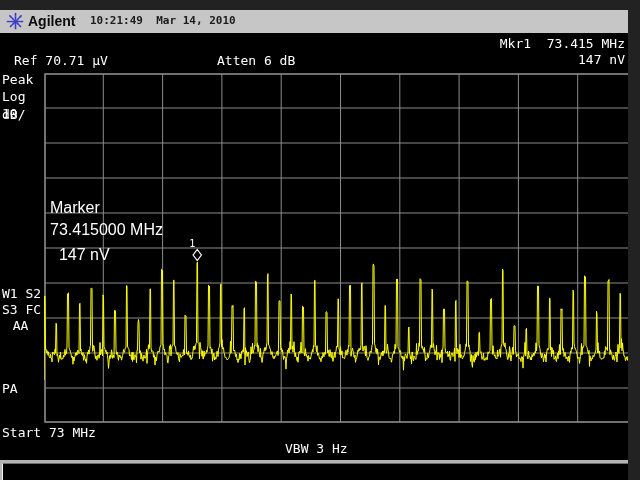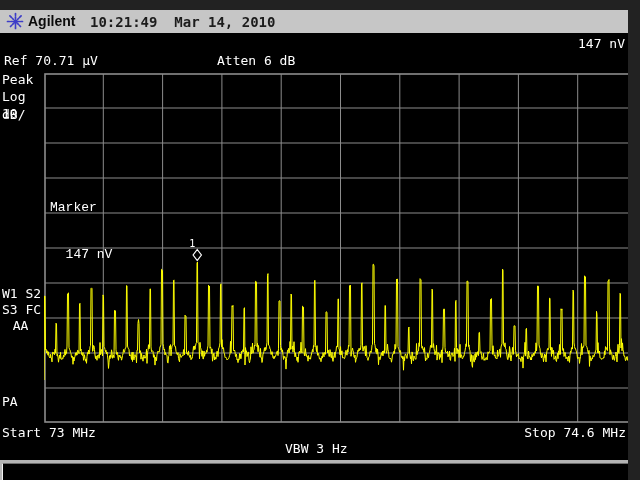--- a/index.html
+++ b/index.html
@@ -11,26 +11,26 @@
   .screen{position:relative;width:628px;height:480px;background:var(--bg);overflow:hidden;
           font-family:"DejaVu Sans Mono",monospace;margin-top:10px;}
   .mono{font-family:"DejaVu Sans Mono",monospace;color:var(--text);font-size:13px;
         white-space:pre;line-height:14px;}
   .abs{position:absolute;}
   
   .titlebar{position:absolute;left:0;top:0;width:640px;height:23px;background:var(--titlebar);}
   .brand{position:absolute;left:28px;top:3px;font-family:"Liberation Sans",sans-serif;
          font-weight:bold;font-size:14px;color:#0a0a0a;}
   .clock{position:absolute;left:90px;top:4px;font-family:"DejaVu Sans Mono",monospace;
-         font-size:14px;font-weight:600;color:#1c1c1c;white-space:pre;}
+         font-size:11px;font-weight:600;color:#1c1c1c;white-space:pre;}
   
   .mkr-block{position:absolute;right:3px;top:26px;text-align:right;}
   
-  .mann{position:absolute;color:var(--text);font-size:13px;line-height:18px;white-space:pre;
-        font-family:Liberation Mono, monospace;}
+  .mann{position:absolute;color:var(--text);font-size:16px;line-height:18px;white-space:pre;
+        font-family:Liberation Sans, sans-serif;}
   
   .ftr-r{text-align:right;right:2px;}
   
   .statusbar{position:absolute;left:0;top:450px;width:640px;height:30px;background:var(--status);}
   .status-inner{position:absolute;left:2px;top:3px;right:2px;bottom:4px;background:#000;
                 border:1px solid;border-color:#6e6e6e #f2f2f2 #f2f2f2 #f2f2f2;}
   svg text{font-family:"DejaVu Sans Mono",monospace;}
 </style>
 </head>
 <body>
@@ -44,34 +44,35 @@
         <line x1="1.5" y1="9.5" x2="17.5" y2="9.5"></line>
         <line x1="3.9" y1="3.9" x2="15.1" y2="15.1"></line>
         <line x1="15.1" y1="3.9" x2="3.9" y2="15.1"></line>
       </g>
       <circle cx="9.5" cy="9.5" r="1.6" fill="#3c3cc8"></circle>
     </svg>
     <span class="brand">Agilent</span>
     <span class="clock">10:21:49  Mar 14, 2010</span>
   </div>
 
-  <div class="mono abs" style="left:4px;top:44px">Ref 70.71 µV</div>
+  <div class="mono abs" style="left:14px;top:44px">Ref 70.71 µV</div>
   <div class="mono abs" style="left:217px;top:44px">Atten 6 dB</div>
   <div class="mkr-block">
+    <div class="mono" style="line-height:16px">Mkr1  73.415 MHz</div>
     <div class="mono" style="line-height:16px">147 nV</div>
   </div>
 
   <div class="mono abs" style="left:2px;top:63px">Peak</div>
   <div class="mono abs" style="left:2px;top:80px">Log</div>
   <div class="mono abs" style="left:2px;top:97px">10</div>
   <div class="mono abs" style="left:2px;top:98px">dB/</div>
   <div class="mono abs" style="left:2px;top:277px">W1 S2</div>
   <div class="mono abs" style="left:2px;top:293px">S3 FC</div>
   <div class="mono abs" style="left:0;top:309px;width:41px;text-align:center">AA</div>
-  <div class="mono abs" style="left:2px;top:385px">PA</div>
+  <div class="mono abs" style="left:2px;top:372px">PA</div>
 
   <svg id="plot" class="abs" style="left:44px;top:63px" width="593" height="350" viewBox="0 0 593 350">
       <rect x="1" y="1" width="591" height="348" fill="none" stroke="#8c8c8c" stroke-width="1.6"></rect>
       <line x1="59.3" y1="1" x2="59.3" y2="349" stroke="#8c8c8c" stroke-width="1"></line>
       <line x1="118.6" y1="1" x2="118.6" y2="349" stroke="#8c8c8c" stroke-width="1"></line>
       <line x1="177.9" y1="1" x2="177.9" y2="349" stroke="#8c8c8c" stroke-width="1"></line>
       <line x1="237.2" y1="1" x2="237.2" y2="349" stroke="#8c8c8c" stroke-width="1"></line>
       <line x1="296.5" y1="1" x2="296.5" y2="349" stroke="#8c8c8c" stroke-width="1"></line>
       <line x1="355.8" y1="1" x2="355.8" y2="349" stroke="#8c8c8c" stroke-width="1"></line>
       <line x1="415.1" y1="1" x2="415.1" y2="349" stroke="#8c8c8c" stroke-width="1"></line>
@@ -85,23 +86,23 @@
       <line x1="1" y1="210.0" x2="592" y2="210.0" stroke="#8c8c8c" stroke-width="1"></line>
       <line x1="1" y1="245.0" x2="592" y2="245.0" stroke="#8c8c8c" stroke-width="1"></line>
       <line x1="1" y1="280.0" x2="592" y2="280.0" stroke="#8c8c8c" stroke-width="1"></line>
       <line x1="1" y1="315.0" x2="592" y2="315.0" stroke="#8c8c8c" stroke-width="1"></line>
       <polyline points="0,307 0.5,223.1 1.0,223.1 1.5,276.8 2.0,276.0 2.5,280.0 3.0,277.6 3.5,278.4 4.0,282.2 4.5,278.8 5.0,283.3 5.5,284.0 6.0,285.0 6.5,281.3 7.0,285.1 7.5,285.1 8.0,288.9 8.5,279.3 9.0,279.0 9.5,280.0 10.0,281.1 10.5,281.8 11.0,276.2 11.5,280.1 12.0,250.2 12.5,251.0 13.0,282.6 13.5,281.4 14.0,284.5 14.5,289.2 15.0,285.3 15.5,282.0 16.0,285.4 16.5,279.4 17.0,286.2 17.5,286.1 18.0,286.5 18.5,284.8 19.0,285.4 19.5,282.2 20.0,283.8 20.5,280.3 21.0,276.4 21.5,282.2 22.0,278.9 22.5,280.4 23.0,273.1 23.5,221.0 24.0,220.3 24.5,219.9 25.0,274.5 25.5,276.3 26.0,277.0 26.5,279.6 27.0,280.5 27.5,284.4 28.0,283.1 28.5,283.3 29.0,291.3 29.5,284.4 30.0,288.0 30.5,285.0 31.0,283.4 31.5,279.8 32.0,282.4 32.5,279.6 33.0,282.1 33.5,277.4 34.0,277.3 34.5,278.5 35.0,280.6 35.5,231.0 36.0,230.3 36.5,277.9 37.0,276.0 37.5,281.3 38.0,281.1 38.5,282.6 39.0,279.4 39.5,287.3 40.0,285.3 40.5,281.7 41.0,285.6 41.5,288.2 42.0,285.9 42.5,290.3 43.0,283.7 43.5,279.6 44.0,280.7 44.5,277.1 45.0,281.1 45.5,279.4 46.0,273.8 46.5,272.7 47.0,215.5 47.5,214.9 48.0,215.6 48.5,278.3 49.0,278.0 49.5,272.5 50.0,272.8 50.5,276.7 51.0,282.0 51.5,285.6 52.0,282.9 52.5,284.7 53.0,287.3 53.5,282.5 54.0,282.3 54.5,281.7 55.0,285.3 55.5,283.1 56.0,269.5 56.5,281.7 57.0,279.7 57.5,276.5 58.0,278.5 58.5,283.0 59.0,221.9 59.5,223.4 60.0,273.5 60.5,274.4 61.0,276.5 61.5,278.8 62.0,277.3 62.5,280.8 63.0,279.0 63.5,282.8 64.0,287.0 64.5,295.4 65.0,289.8 65.5,282.7 66.0,285.8 66.5,281.9 67.0,284.5 67.5,276.8 68.0,279.4 68.5,285.3 69.0,283.0 69.5,282.1 70.0,284.7 70.5,237.4 71.0,240.2 71.5,237.7 72.0,276.8 72.5,281.4 73.0,279.3 73.5,279.6 74.0,284.9 74.5,287.3 75.0,282.0 75.5,283.8 76.0,282.3 76.5,284.7 77.0,283.9 77.5,287.2 78.0,285.7 78.5,282.5 79.0,280.7 79.5,276.5 80.0,278.8 80.5,279.3 81.0,276.1 81.5,274.7 82.0,274.5 82.5,212.6 83.0,212.8 83.5,273.0 84.0,274.8 84.5,275.8 85.0,276.6 85.5,282.9 86.0,281.8 86.5,281.9 87.0,283.1 87.5,286.5 88.0,279.3 88.5,288.5 89.0,279.1 89.5,285.8 90.0,286.9 90.5,283.6 91.0,281.5 91.5,283.4 92.0,283.0 92.5,289.9 93.0,277.1 93.5,277.3 94.0,250.2 94.5,246.5 95.0,250.6 95.5,280.0 96.0,279.4 96.5,277.7 97.0,286.2 97.5,280.5 98.0,283.7 98.5,284.8 99.0,288.2 99.5,283.6 100.0,282.0 100.5,285.2 101.0,284.7 101.5,285.2 102.0,282.3 102.5,276.3 103.0,290.4 103.5,279.5 104.0,277.5 104.5,271.7 105.0,275.9 105.5,274.2 106.0,215.8 106.5,216.0 107.0,273.9 107.5,278.5 108.0,278.6 108.5,277.7 109.0,278.3 109.5,284.3 110.0,281.6 110.5,282.8 111.0,292.1 111.5,284.1 112.0,284.6 112.5,287.7 113.0,281.7 113.5,280.7 114.0,278.0 114.5,278.9 115.0,278.5 115.5,278.8 116.0,273.5 116.5,273.6 117.0,271.3 117.5,196.3 118.0,196.7 118.5,197.4 119.0,270.7 119.5,273.6 120.0,277.0 120.5,276.1 121.0,282.0 121.5,279.6 122.0,281.4 122.5,281.8 123.0,282.7 123.5,289.4 124.0,290.1 124.5,283.7 125.0,282.5 125.5,272.9 126.0,276.0 126.5,271.6 127.0,282.8 127.5,276.5 128.0,272.9 128.5,272.2 129.0,272.0 129.5,207.4 130.0,206.9 130.5,271.9 131.0,273.8 131.5,273.6 132.0,278.4 132.5,279.3 133.0,281.5 133.5,281.5 134.0,279.6 134.5,285.4 135.0,287.3 135.5,288.8 136.0,280.9 136.5,283.5 137.0,284.5 137.5,284.1 138.0,282.5 138.5,282.3 139.0,282.9 139.5,276.6 140.0,280.5 140.5,281.8 141.0,242.2 141.5,243.1 142.0,243.0 142.5,279.8 143.0,280.9 143.5,279.7 144.0,282.3 144.5,277.9 145.0,281.9 145.5,282.9 146.0,284.5 146.5,281.9 147.0,286.7 147.5,285.2 148.0,285.6 148.5,283.6 149.0,278.3 149.5,273.4 150.0,276.8 150.5,272.9 151.0,276.4 151.5,273.2 152.0,270.6 152.5,269.6 153.0,190.1 153.5,189.0 154.0,269.8 154.5,270.3 155.0,270.6 155.5,285.8 156.0,269.3 156.5,274.7 157.0,275.8 157.5,279.5 158.0,283.4 158.5,277.8 159.0,286.0 159.5,285.8 160.0,278.0 160.5,283.3 161.0,280.8 161.5,280.4 162.0,280.5 162.5,277.4 163.0,279.1 163.5,275.2 164.0,272.9 164.5,212.2 165.0,214.5 165.5,213.0 166.0,275.3 166.5,273.9 167.0,275.5 167.5,280.5 168.0,275.9 168.5,288.2 169.0,285.5 169.5,281.0 170.0,280.2 170.5,287.0 171.0,284.0 171.5,285.9 172.0,286.3 172.5,281.5 173.0,278.1 173.5,278.8 174.0,283.6 174.5,276.0 175.0,274.8 175.5,272.9 176.0,269.8 176.5,211.8 177.0,210.8 177.5,273.7 178.0,266.6 178.5,275.9 179.0,274.9 179.5,274.7 180.0,279.8 180.5,280.7 181.0,284.2 181.5,284.9 182.0,284.4 182.5,285.3 183.0,287.0 183.5,286.5 184.0,286.2 184.5,285.8 185.0,284.5 185.5,282.7 186.0,280.9 186.5,268.3 187.0,280.0 187.5,268.9 188.0,232.8 188.5,233.9 189.0,232.4 189.5,276.9 190.0,278.0 190.5,277.0 191.0,278.8 191.5,283.5 192.0,282.9 192.5,281.2 193.0,287.0 193.5,286.3 194.0,289.6 194.5,285.9 195.0,287.1 195.5,280.5 196.0,285.6 196.5,281.0 197.0,285.7 197.5,278.4 198.0,279.5 198.5,277.5 199.0,276.6 199.5,278.8 200.0,235.7 200.5,234.7 201.0,292.0 201.5,274.6 202.0,279.4 202.5,277.8 203.0,283.6 203.5,282.0 204.0,279.1 204.5,279.2 205.0,287.3 205.5,289.7 206.0,287.4 206.5,285.0 207.0,273.8 207.5,280.7 208.0,279.5 208.5,270.0 209.0,280.3 209.5,277.5 210.0,276.5 210.5,272.2 211.0,273.0 211.5,208.3 212.0,208.4 212.5,209.2 213.0,273.7 213.5,270.4 214.0,278.7 214.5,272.5 215.0,278.6 215.5,279.8 216.0,284.2 216.5,275.4 217.0,284.8 217.5,284.7 218.0,289.5 218.5,286.9 219.0,280.7 219.5,280.6 220.0,278.1 220.5,274.7 221.0,278.0 221.5,274.5 222.0,276.6 222.5,273.1 223.0,269.3 223.5,202.3 224.0,200.6 224.5,272.0 225.0,272.3 225.5,273.3 226.0,276.1 226.5,276.4 227.0,281.6 227.5,281.2 228.0,278.6 228.5,281.3 229.0,284.8 229.5,285.5 230.0,283.3 230.5,285.4 231.0,283.0 231.5,283.3 232.0,281.8 232.5,280.1 233.0,278.5 233.5,277.9 234.0,282.6 234.5,275.8 235.0,228.0 235.5,227.7 236.0,228.0 236.5,272.3 237.0,277.1 237.5,275.1 238.0,279.0 238.5,276.9 239.0,282.3 239.5,286.5 240.0,283.1 240.5,284.5 241.0,283.8 241.5,286.6 242.0,296.1 242.5,285.3 243.0,283.7 243.5,277.3 244.0,278.4 244.5,275.4 245.0,280.0 245.5,277.8 246.0,268.5 246.5,276.4 247.0,221.0 247.5,222.0 248.0,276.2 248.5,273.0 249.0,279.1 249.5,274.9 250.0,268.7 250.5,277.8 251.0,283.8 251.5,279.8 252.0,283.9 252.5,284.2 253.0,287.6 253.5,284.1 254.0,289.3 254.5,283.7 255.0,279.0 255.5,278.3 256.0,280.3 256.5,277.9 257.0,269.2 257.5,277.7 258.0,280.1 258.5,233.2 259.0,233.6 259.5,234.1 260.0,279.0 260.5,282.9 261.0,279.4 261.5,275.6 262.0,282.7 262.5,281.5 263.0,284.1 263.5,283.4 264.0,288.2 264.5,282.5 265.0,286.0 265.5,285.7 266.0,284.7 266.5,286.2 267.0,282.9 267.5,281.0 268.0,278.8 268.5,276.4 269.0,279.0 269.5,272.5 270.0,273.5 270.5,207.6 271.0,207.2 271.5,272.5 272.0,274.6 272.5,278.6 273.0,272.6 273.5,282.3 274.0,280.2 274.5,280.5 275.0,283.4 275.5,286.2 276.0,285.3 276.5,285.4 277.0,288.7 277.5,284.8 278.0,283.2 278.5,285.1 279.0,279.6 279.5,282.2 280.0,283.8 280.5,279.7 281.0,279.3 281.5,281.3 282.0,239.0 282.5,238.7 283.0,239.8 283.5,280.0 284.0,277.1 284.5,277.4 285.0,283.5 285.5,283.3 286.0,276.6 286.5,280.4 287.0,284.6 287.5,284.7 288.0,279.2 288.5,286.0 289.0,288.4 289.5,284.8 290.0,282.5 290.5,279.4 291.0,284.6 291.5,279.0 292.0,278.2 292.5,273.3 293.0,273.4 293.5,274.1 294.0,225.9 294.5,226.0 295.0,276.4 295.5,276.5 296.0,281.7 296.5,273.6 297.0,282.0 297.5,279.1 298.0,277.8 298.5,284.8 299.0,284.7 299.5,284.6 300.0,285.4 300.5,285.6 301.0,284.0 301.5,279.6 302.0,277.3 302.5,280.6 303.0,282.2 303.5,276.6 304.0,279.0 304.5,272.1 305.0,273.3 305.5,212.7 306.0,213.0 306.5,212.1 307.0,283.3 307.5,279.3 308.0,277.1 308.5,275.0 309.0,277.7 309.5,279.3 310.0,284.0 310.5,284.7 311.0,282.0 311.5,289.3 312.0,286.8 312.5,284.9 313.0,284.1 313.5,279.1 314.0,277.1 314.5,278.4 315.0,275.4 315.5,277.5 316.0,275.4 316.5,276.6 317.0,271.7 317.5,211.1 318.0,209.8 318.5,272.8 319.0,278.1 319.5,276.2 320.0,273.3 320.5,273.6 321.0,277.4 321.5,283.0 322.0,272.7 322.5,280.2 323.0,284.5 323.5,285.3 324.0,287.4 324.5,284.9 325.0,283.8 325.5,283.3 326.0,278.9 326.5,277.9 327.0,279.6 327.5,277.6 328.0,272.1 328.5,271.3 329.0,191.4 329.5,191.3 330.0,193.1 330.5,270.7 331.0,272.2 331.5,276.4 332.0,279.3 332.5,275.4 333.0,281.2 333.5,276.2 334.0,280.4 334.5,291.7 335.0,283.8 335.5,285.6 336.0,286.7 336.5,285.1 337.0,281.2 337.5,279.7 338.0,282.4 338.5,278.1 339.0,282.9 339.5,277.8 340.0,280.0 340.5,279.9 341.0,232.4 341.5,232.8 342.0,277.2 342.5,280.2 343.0,277.8 343.5,271.2 344.0,276.9 344.5,278.5 345.0,284.4 345.5,285.0 346.0,285.9 346.5,285.1 347.0,286.5 347.5,289.2 348.0,286.0 348.5,281.5 349.0,281.6 349.5,279.9 350.0,278.1 350.5,280.4 351.0,271.3 351.5,276.1 352.0,273.3 352.5,206.1 353.0,206.9 353.5,205.9 354.0,273.6 354.5,275.6 355.0,276.7 355.5,279.3 356.0,277.4 356.5,277.8 357.0,282.6 357.5,284.4 358.0,283.3 358.5,285.9 359.0,283.4 359.5,297.2 360.0,284.4 360.5,287.8 361.0,282.2 361.5,280.9 362.0,282.4 362.5,283.2 363.0,285.5 363.5,280.8 364.0,280.2 364.5,255.1 365.0,254.0 365.5,280.3 366.0,281.9 366.5,285.7 367.0,283.5 367.5,290.8 368.0,278.9 368.5,280.0 369.0,287.2 369.5,287.8 370.0,283.0 370.5,284.5 371.0,285.3 371.5,286.2 372.0,286.3 372.5,270.5 373.0,281.8 373.5,278.2 374.0,278.2 374.5,278.1 375.0,269.8 375.5,273.4 376.0,205.7 376.5,206.3 377.0,206.7 377.5,271.9 378.0,275.2 378.5,273.5 379.0,276.5 379.5,275.9 380.0,279.4 380.5,274.5 381.0,281.7 381.5,288.0 382.0,285.2 382.5,286.2 383.0,286.4 383.5,280.4 384.0,283.8 384.5,284.7 385.0,280.2 385.5,279.6 386.0,276.4 386.5,272.6 387.0,272.2 387.5,274.5 388.0,216.1 388.5,217.1 389.0,274.5 389.5,270.6 390.0,275.6 390.5,278.4 391.0,281.8 391.5,278.6 392.0,279.6 392.5,272.3 393.0,287.1 393.5,283.7 394.0,279.4 394.5,281.0 395.0,280.4 395.5,286.4 396.0,281.1 396.5,284.3 397.0,281.5 397.5,276.9 398.0,289.7 398.5,278.3 399.0,273.9 399.5,236.2 400.0,236.5 400.5,236.1 401.0,274.4 401.5,279.1 402.0,279.3 402.5,279.5 403.0,280.1 403.5,278.2 404.0,283.9 404.5,281.5 405.0,283.1 405.5,278.0 406.0,286.6 406.5,287.4 407.0,282.1 407.5,281.2 408.0,279.8 408.5,281.1 409.0,283.5 409.5,282.4 410.0,281.2 410.5,275.2 411.0,288.4 411.5,228.6 412.0,227.4 412.5,274.7 413.0,280.6 413.5,275.6 414.0,278.4 414.5,276.8 415.0,284.5 415.5,281.1 416.0,271.3 416.5,284.5 417.0,281.9 417.5,281.8 418.0,285.2 418.5,285.8 419.0,284.6 419.5,283.0 420.0,283.3 420.5,279.6 421.0,278.0 421.5,274.7 422.0,270.8 422.5,273.4 423.0,208.0 423.5,208.0 424.0,208.9 424.5,273.5 425.0,271.9 425.5,276.4 426.0,277.8 426.5,288.5 427.0,285.2 427.5,281.6 428.0,292.2 428.5,294.3 429.0,282.4 429.5,287.1 430.0,288.9 430.5,288.8 431.0,280.9 431.5,286.6 432.0,279.3 432.5,284.1 433.0,281.2 433.5,278.7 434.0,281.7 434.5,282.6 435.0,259.6 435.5,259.4 436.0,278.4 436.5,279.4 437.0,278.6 437.5,282.5 438.0,286.4 438.5,285.3 439.0,283.3 439.5,280.4 440.0,287.3 440.5,285.9 441.0,287.3 441.5,285.1 442.0,284.5 442.5,284.6 443.0,286.9 443.5,284.8 444.0,278.8 444.5,280.3 445.0,280.0 445.5,278.5 446.0,277.5 446.5,226.5 447.0,226.5 447.5,225.6 448.0,272.2 448.5,281.3 449.0,272.7 449.5,277.9 450.0,281.5 450.5,283.1 451.0,281.7 451.5,285.1 452.0,284.8 452.5,285.5 453.0,286.0 453.5,277.0 454.0,283.5 454.5,282.9 455.0,281.2 455.5,276.6 456.0,275.9 456.5,284.3 457.0,274.0 457.5,272.0 458.0,270.9 458.5,196.1 459.0,197.2 459.5,270.2 460.0,272.8 460.5,273.7 461.0,269.8 461.5,275.6 462.0,276.2 462.5,279.3 463.0,283.1 463.5,286.3 464.0,286.7 464.5,280.8 465.0,284.4 465.5,273.5 466.0,277.1 466.5,284.9 467.0,288.0 467.5,282.8 468.0,281.5 468.5,274.4 469.0,278.5 469.5,281.3 470.0,252.8 470.5,252.8 471.0,252.9 471.5,277.7 472.0,279.9 472.5,283.9 473.0,281.8 473.5,282.5 474.0,281.0 474.5,280.6 475.0,285.9 475.5,285.6 476.0,285.2 476.5,285.8 477.0,288.6 477.5,283.7 478.0,284.6 478.5,283.9 479.0,295.1 479.5,284.3 480.0,281.9 480.5,279.2 481.0,269.3 481.5,283.1 482.0,256.1 482.5,255.3 483.0,281.7 483.5,285.5 484.0,286.0 484.5,278.0 485.0,282.3 485.5,284.0 486.0,283.7 486.5,286.8 487.0,284.5 487.5,287.0 488.0,281.4 488.5,284.0 489.0,282.4 489.5,280.0 490.0,282.7 490.5,281.4 491.0,278.5 491.5,280.1 492.0,269.8 492.5,278.0 493.0,270.4 493.5,213.0 494.0,212.9 494.5,213.2 495.0,271.8 495.5,274.1 496.0,275.6 496.5,281.1 497.0,282.6 497.5,285.0 498.0,280.2 498.5,282.7 499.0,284.2 499.5,288.7 500.0,285.3 500.5,281.0 501.0,284.6 501.5,281.8 502.0,288.9 502.5,281.0 503.0,277.7 503.5,275.5 504.0,277.1 504.5,275.3 505.0,275.3 505.5,225.2 506.0,225.3 506.5,277.1 507.0,274.1 507.5,283.4 508.0,274.6 508.5,279.6 509.0,280.9 509.5,277.3 510.0,286.3 510.5,285.4 511.0,285.3 511.5,282.9 512.0,287.5 512.5,288.5 513.0,283.6 513.5,280.2 514.0,285.7 514.5,277.9 515.0,281.6 515.5,271.5 516.0,281.5 516.5,281.2 517.0,235.8 517.5,237.2 518.0,235.9 518.5,276.7 519.0,277.6 519.5,275.6 520.0,283.5 520.5,281.8 521.0,279.3 521.5,281.2 522.0,285.8 522.5,284.9 523.0,284.0 523.5,286.3 524.0,288.2 524.5,283.0 525.0,283.6 525.5,289.4 526.0,282.4 526.5,278.2 527.0,279.5 527.5,274.6 528.0,275.5 528.5,276.1 529.0,217.1 529.5,218.2 530.0,269.9 530.5,273.4 531.0,275.7 531.5,275.5 532.0,277.3 532.5,278.9 533.0,281.6 533.5,285.4 534.0,285.7 534.5,284.8 535.0,284.1 535.5,290.4 536.0,286.3 536.5,283.5 537.0,278.5 537.5,270.5 538.0,281.8 538.5,274.0 539.0,273.8 539.5,274.4 540.0,271.6 540.5,202.8 541.0,204.3 541.5,203.9 542.0,272.5 542.5,273.2 543.0,274.4 543.5,276.4 544.0,279.2 544.5,280.9 545.0,277.4 545.5,293.4 546.0,282.8 546.5,286.4 547.0,287.9 547.5,287.0 548.0,284.8 548.5,285.8 549.0,282.3 549.5,283.5 550.0,283.8 550.5,281.0 551.0,280.5 551.5,277.8 552.0,277.0 552.5,238.3 553.0,241.4 553.5,279.8 554.0,269.6 554.5,279.9 555.0,280.4 555.5,278.0 556.0,284.9 556.5,284.9 557.0,285.5 557.5,286.4 558.0,285.4 558.5,286.1 559.0,285.6 559.5,284.3 560.0,284.8 560.5,277.9 561.0,281.8 561.5,273.6 562.0,274.4 562.5,274.8 563.0,277.2 563.5,277.6 564.0,207.9 564.5,207.8 565.0,206.5 565.5,273.1 566.0,281.6 566.5,276.8 567.0,279.0 567.5,280.4 568.0,281.9 568.5,286.5 569.0,285.6 569.5,282.1 570.0,286.9 570.5,287.3 571.0,283.6 571.5,281.8 572.0,279.0 572.5,283.5 573.0,288.9 573.5,279.8 574.0,271.3 574.5,279.4 575.0,280.4 575.5,272.2 576.0,220.3 576.5,221.0 577.0,275.0 577.5,265.7 578.0,277.8 578.5,269.9 579.0,276.4 579.5,279.2 580.0,283.2 580.5,282.9 581.0,284.7 581.5,287.7 582.0,286.7 582.5,283.8 583.0,285.3 583.5,287.3 584.0,283.4 584.5,285.8 585.0,280.8 585.5,277.7 586.0,280.1 586.5,277.7 587.0,280.9 587.5,237.7 588.0,237.8 588.5,236.5 589.0,280.0 589.5,289.1 590.0,278.8 590.5,279.0 591.0,280.2 591.5,282.0 592.0,278.6" fill="none" stroke="#ffff00" stroke-width="1"></polyline>
       <path d="M 153.25 176.5 L 157.4 182 L 153.25 187.5 L 149.1 182 Z" fill="#000" stroke="#ffffff" stroke-width="1.2"></path>
       <text x="151.3" y="174" fill="#ffffff" font-size="10" text-anchor="end">1</text>
     </svg>
 
   <div class="mann" style="left:50px;top:189px">Marker</div>
+  <div class="mann" style="left:50px;top:211px">73.415000 MHz</div>
   <div class="mann" style="left:50px;top:236px">  147 nV</div>
 
   <div class="mono abs" style="left:2px;top:416px">Start 73 MHz</div>
-  <div class="mono abs ftr-r" style="top:416px">Stop 74.6 MHz</div>
   <div class="mono abs" style="left:285px;top:432px">VBW 3 Hz</div>
 
   <div class="statusbar">
     <div class="status-inner"></div>
   </div>
 
 </div>
 
 </body></html>

